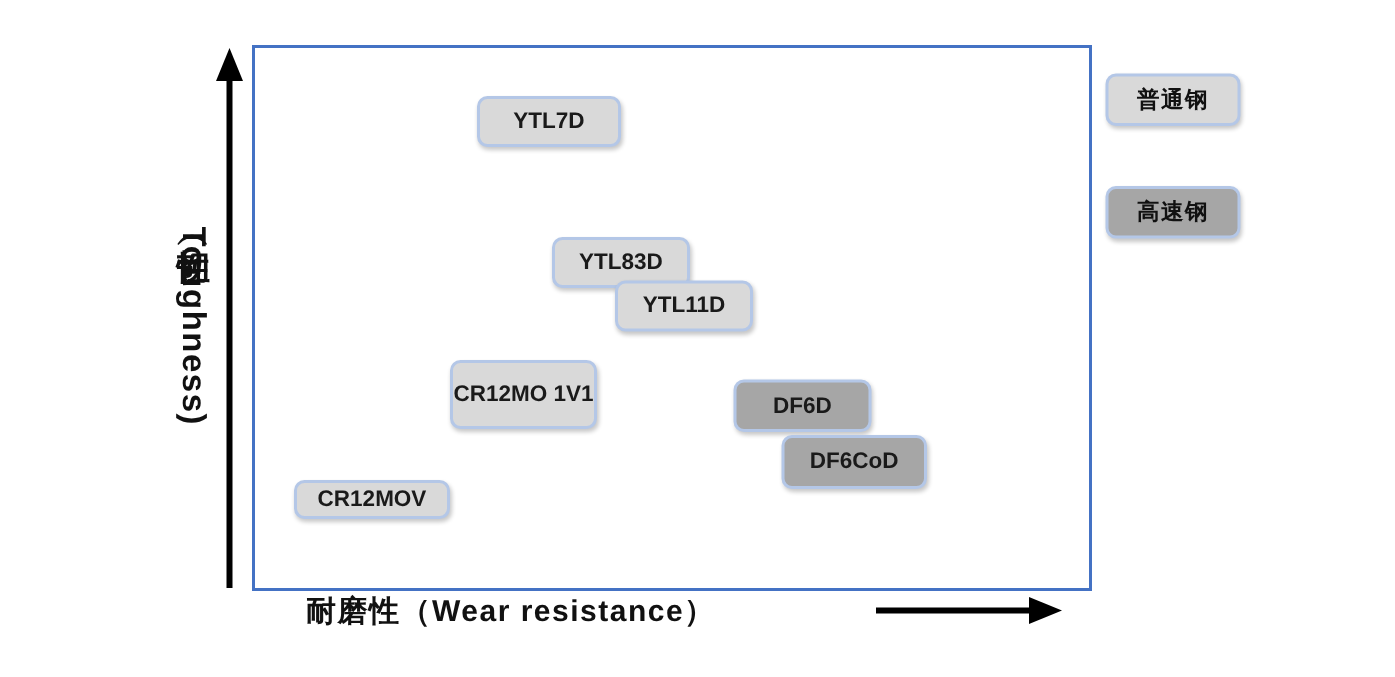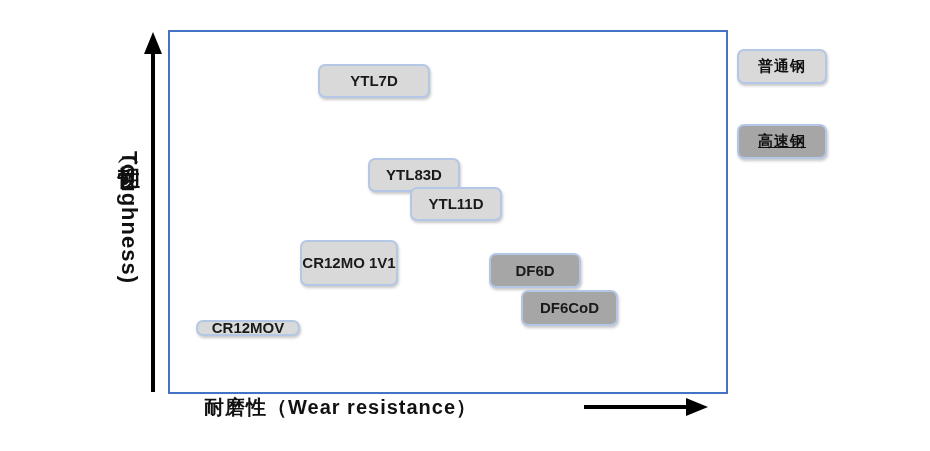--- a/index.html
+++ b/index.html
@@ -34,40 +34,40 @@
     display:flex;align-items:center;justify-content:center;
     text-align:center;
     border:2px solid var(--box-border,#b4c7e7);
     border-radius:7px;
     background:var(--light-fill,#d9d9d9);
     color:#1a1a1a;font-weight:bold;font-size:15px;line-height:1.15;
     box-sizing:border-box;
     box-shadow:1px 2px 3px rgba(0,0,0,0.22);
   }
   .box.dark{background:var(--dark-fill,#a6a6a6);}
-  .p-ytl7d   {left:318px;top:64px; width:112px; height:34px;}
+  .p-ytl7d   {left:318px;top:64px; width:96px; height:34px;}
   .p-ytl83d  {left:368px;top:118px;width:92px; height:34px;margin-top:40px;}
   .p-ytl11d  {left:390px;top:187px;width:92px; height:34px;margin-left:20px;}
   .p-cr12mo1v1{left:300px;top:240px;width:98px;height:46px;}
   .p-df6d    {left:489px;top:253px;width:92px; height:35px;}
   .p-df6cod  {left:521px;top:290px;width:97px; height:36px;text-align:center;}
-  .p-cr12mov {left:196px;top:320px;width:104px;height:16px;}
+  .p-cr12mov {left:196px;top:320px;width:104px;height:26px;}
   .legend-box{
     position:absolute;width:90px;height:35px;
     display:flex;align-items:center;justify-content:center;
     border:2px solid var(--box-border,#b4c7e7);
     border-radius:7px;
     background:var(--light-fill,#d9d9d9);
     color:#111;font-weight:bold;font-size:15px;
     box-sizing:border-box;
     box-shadow:1px 2px 3px rgba(0,0,0,0.22);
     letter-spacing:1px;
   }
   .legend-ordinary{left:737px;top:49px;}
-  .legend-hss{left:737px;top:124px;background:var(--dark-fill,#a6a6a6);text-decoration:underline;}
+  .legend-hss{left:737px;top:124px;background:var(--dark-fill,#a6a6a6);}
 </style>
 </head>
 <body>
 
 <div class="canvas">
 
   <div class="plot-area"></div>
 
   <svg class="arrows" viewBox="0 0 930 451" xmlns="http://www.w3.org/2000/svg">
     <g>

